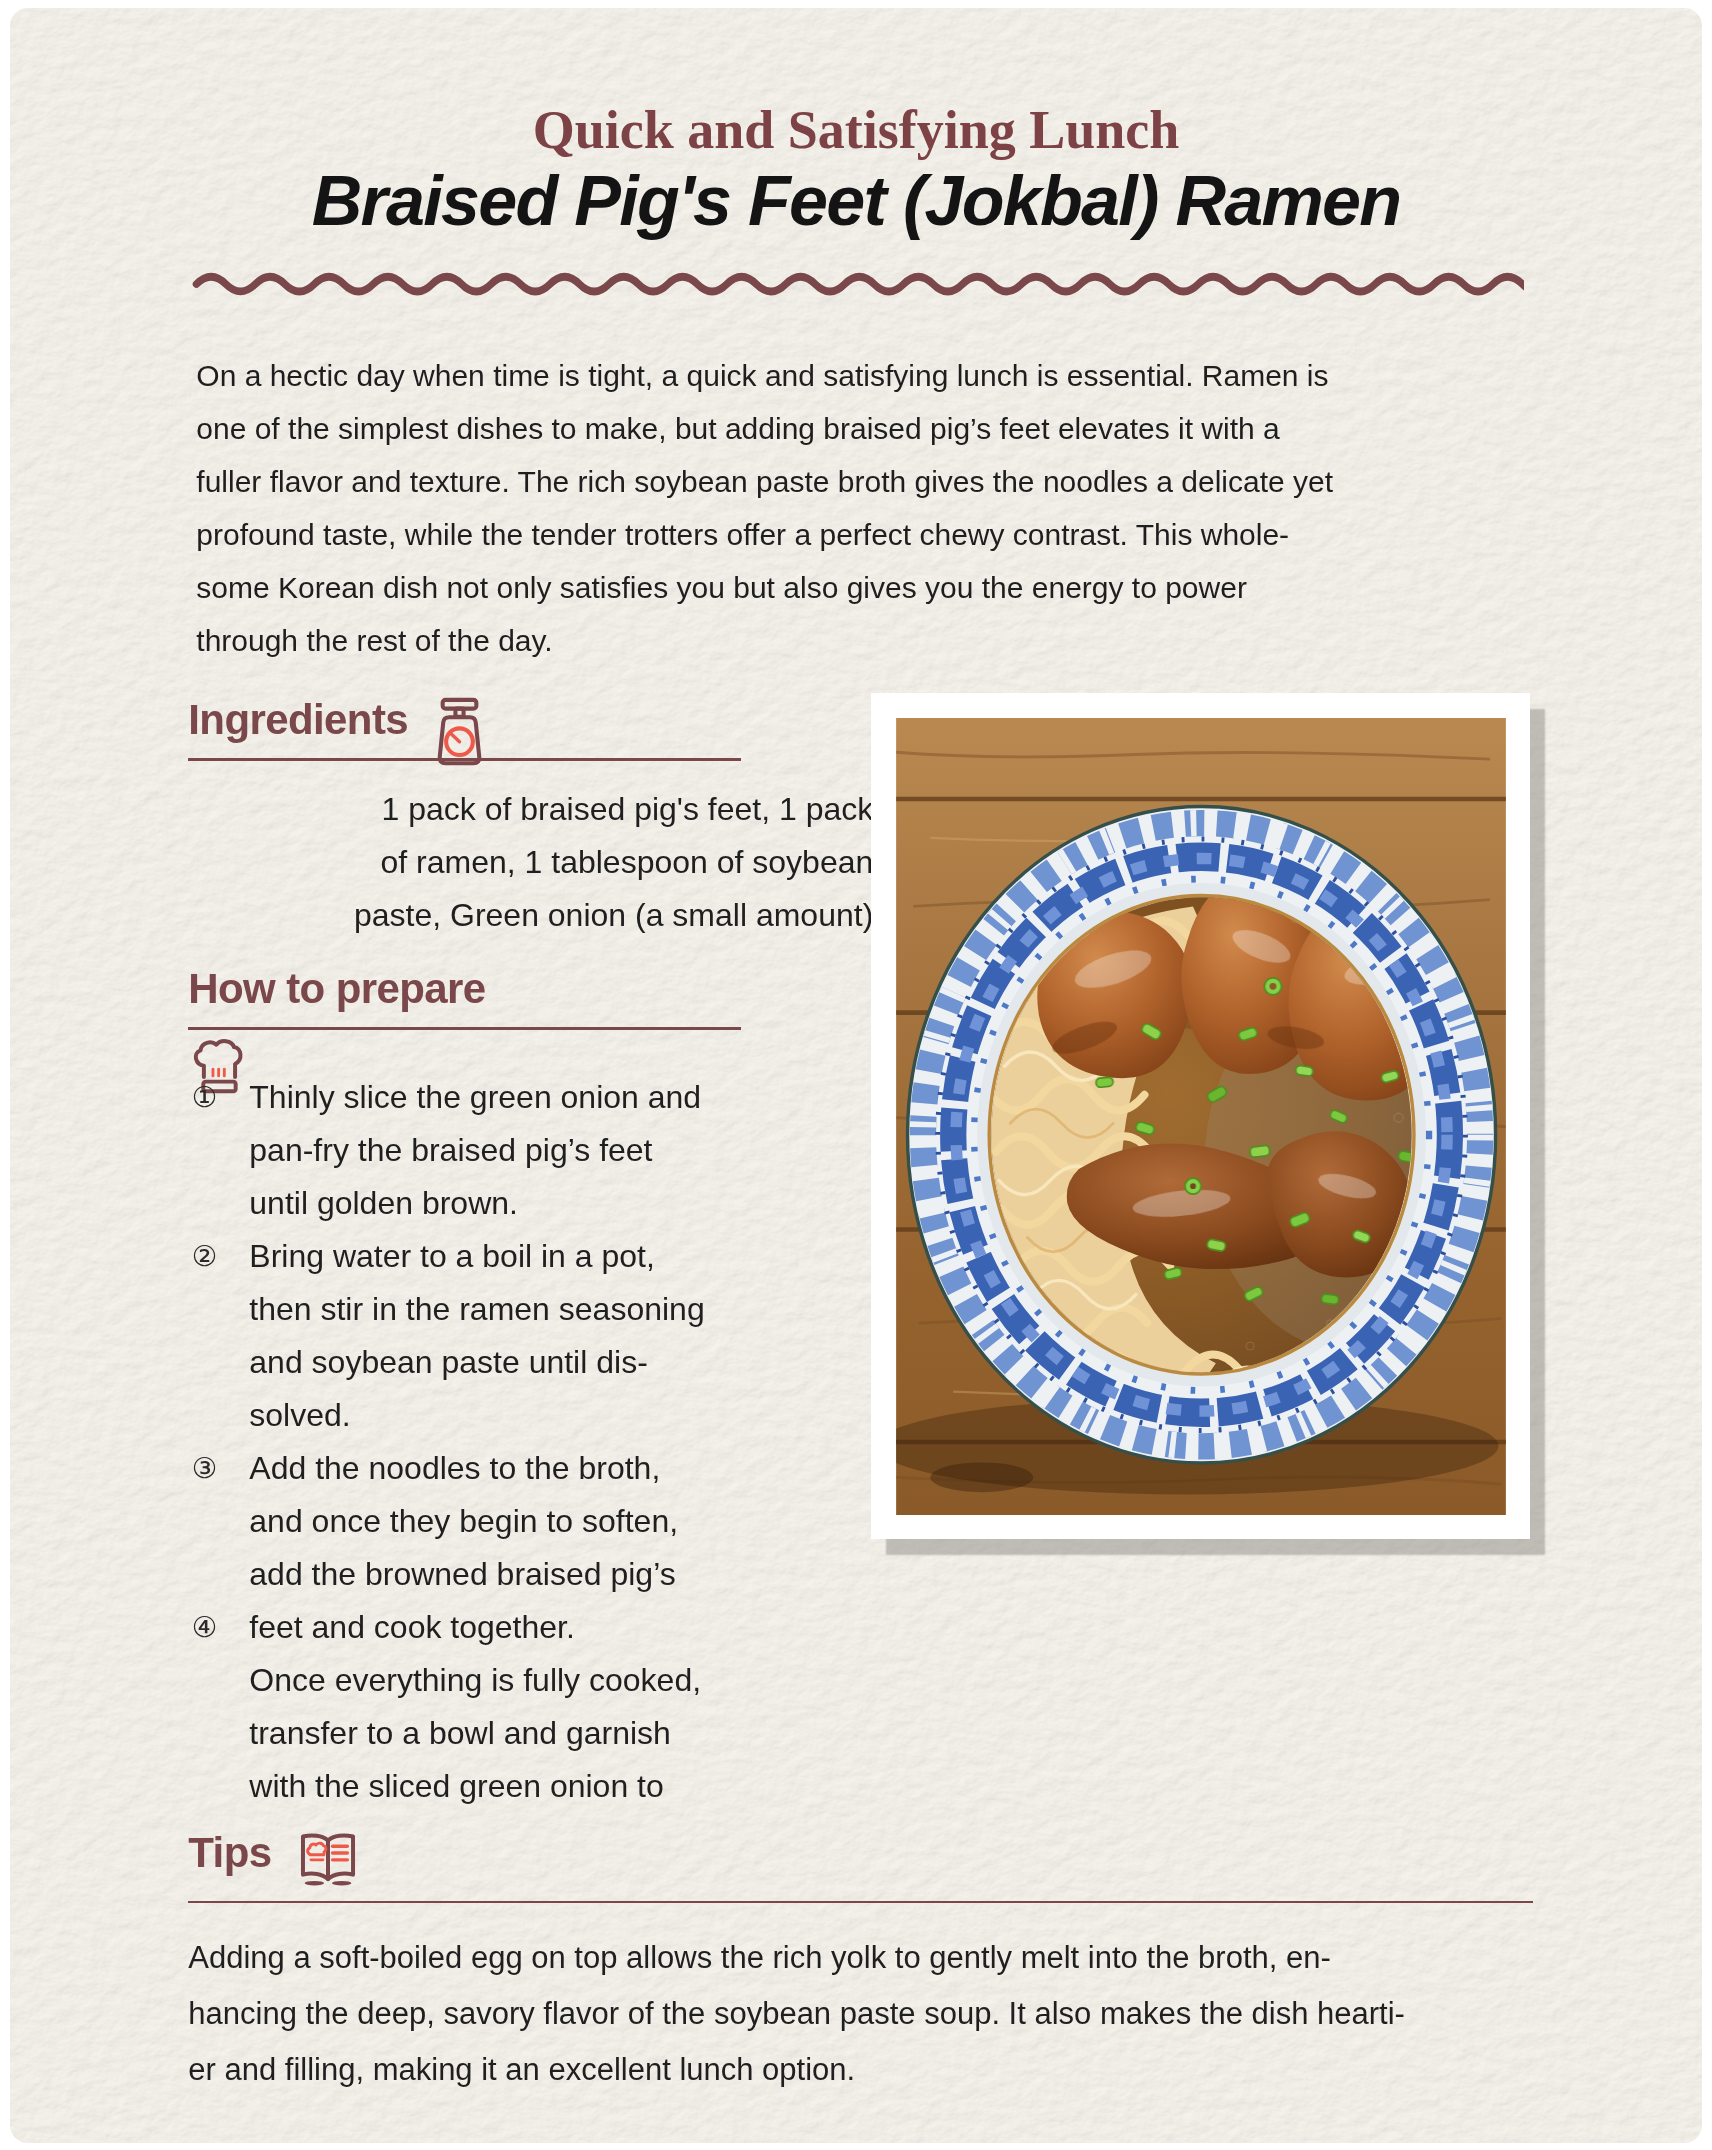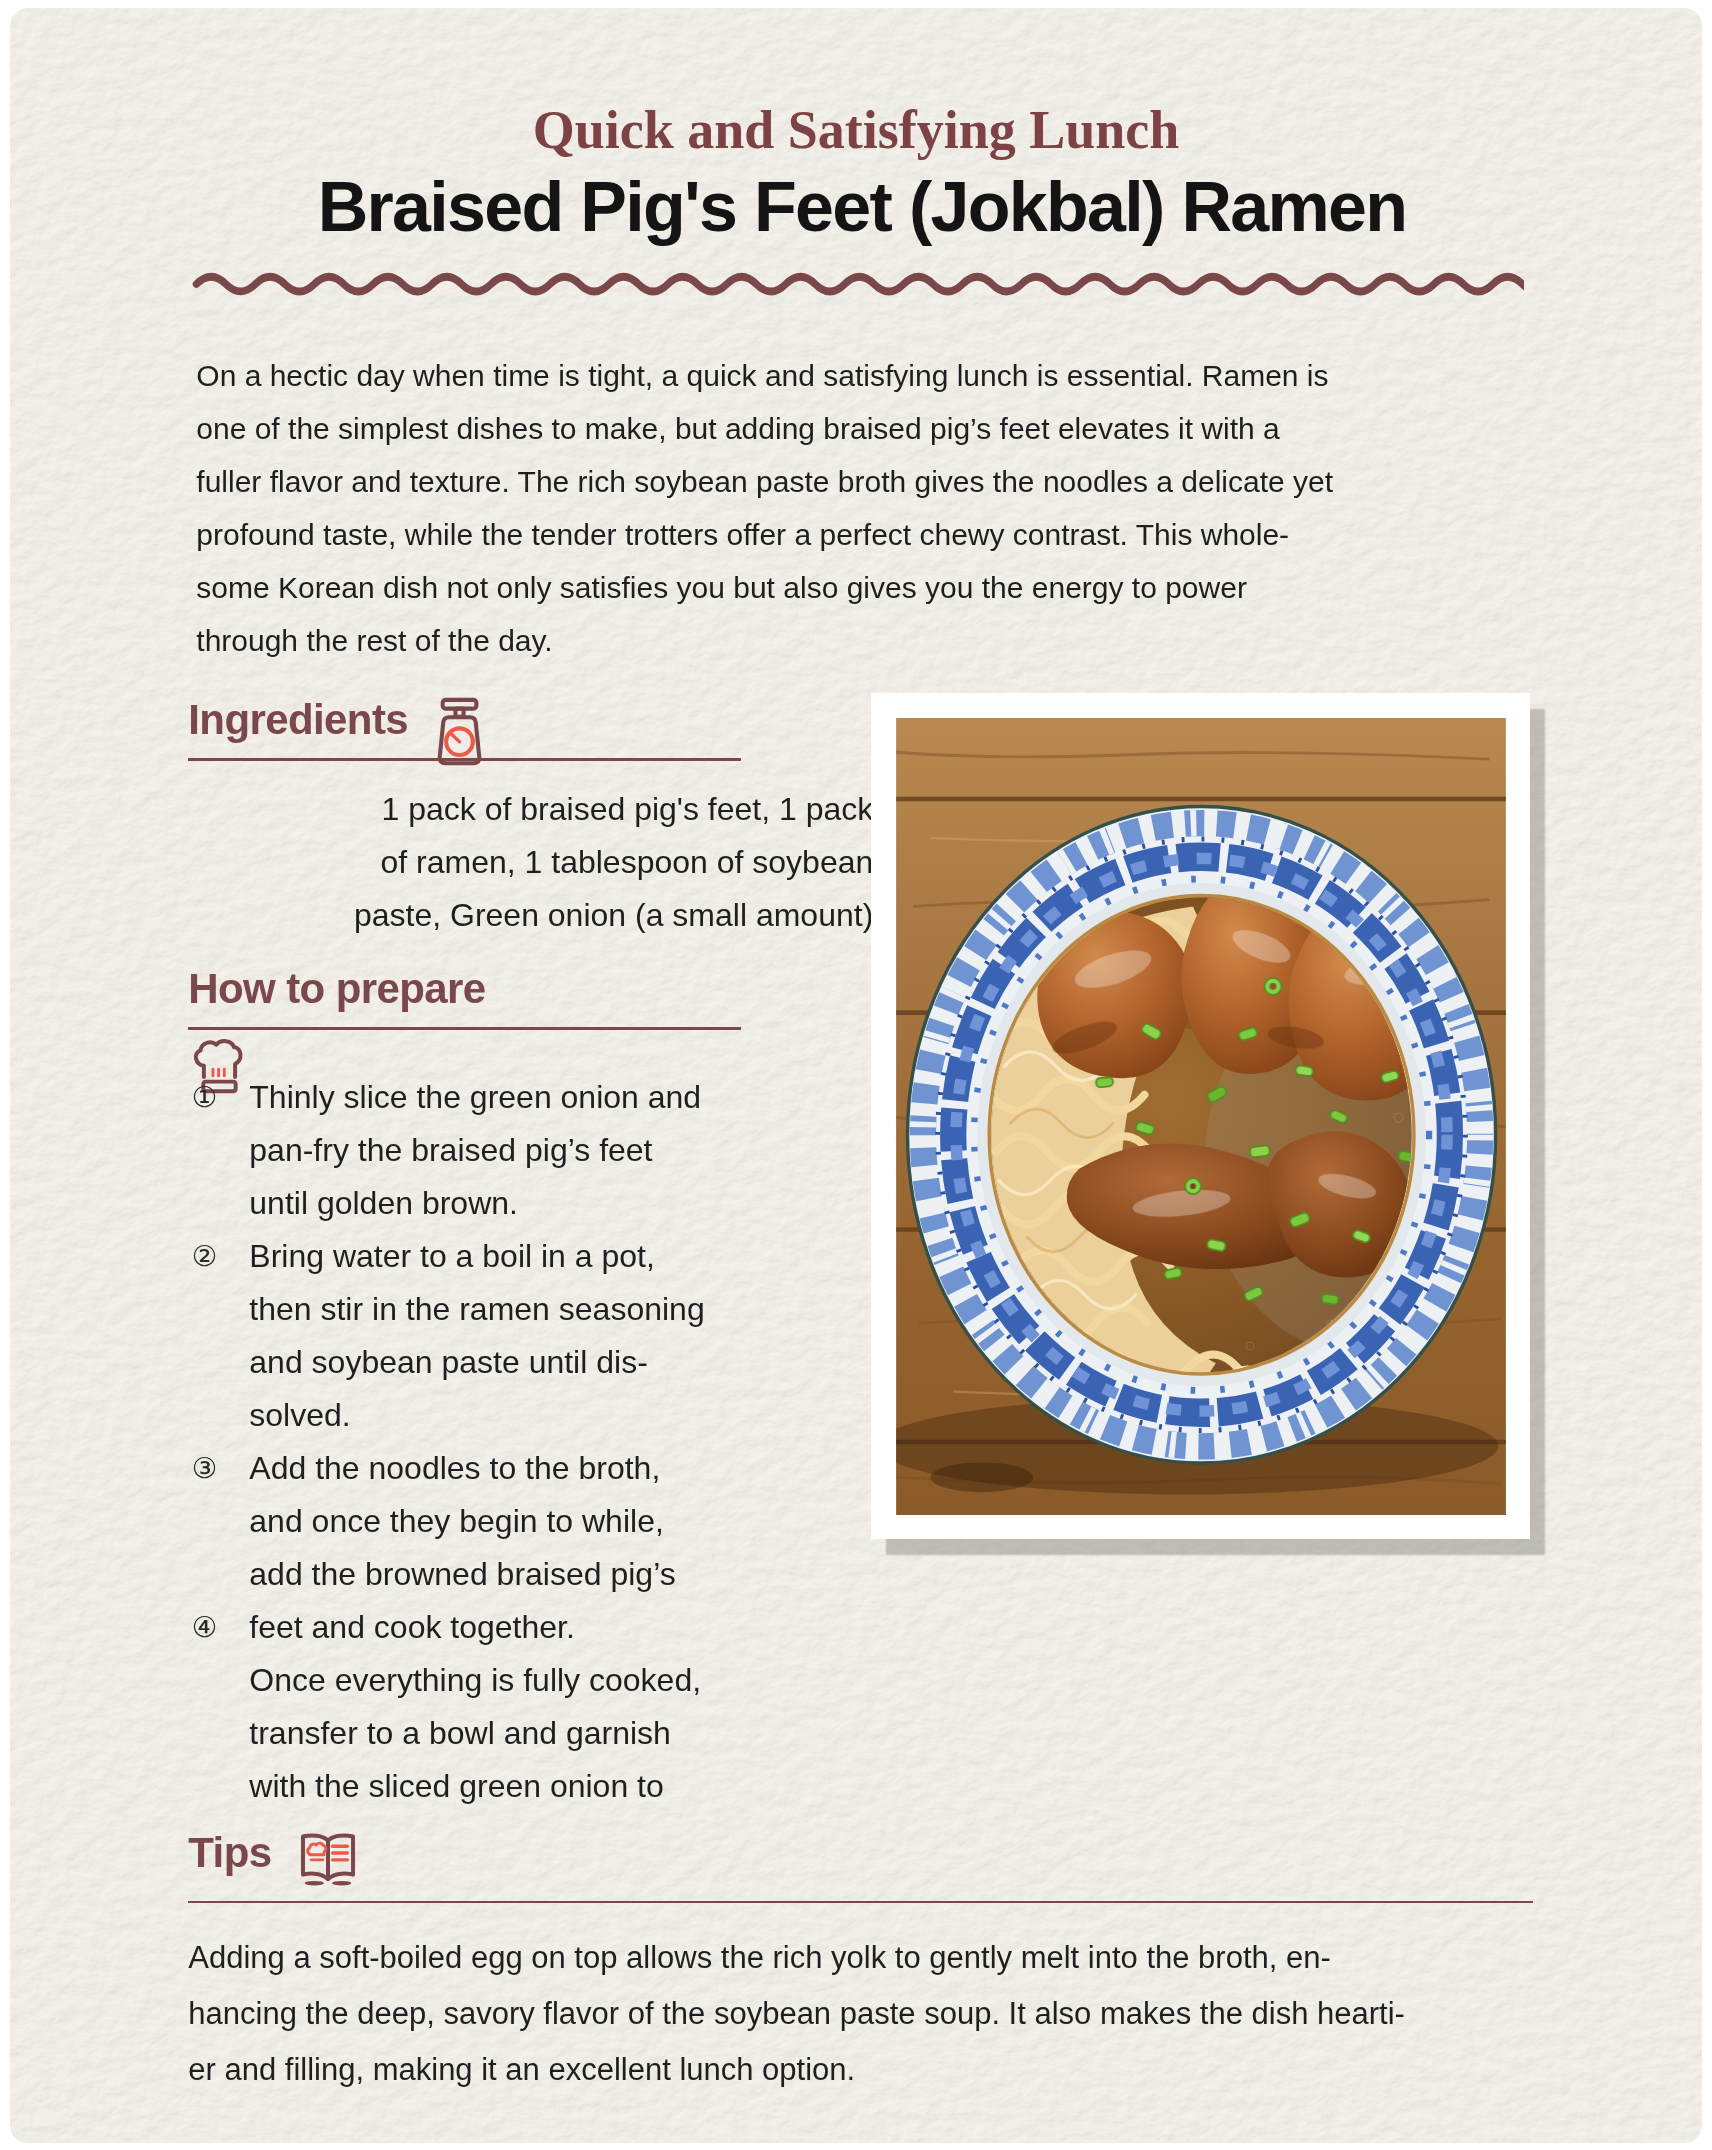--- a/index.html
+++ b/index.html
@@ -52,21 +52,21 @@
           <feTurbulence type="fractalNoise" baseFrequency="0.032 0.045" numOctaves="5" seed="7" stitchTiles="stitch" result="n"></feTurbulence>
           <feDiffuseLighting in="n" lighting-color="#ffffff" surfaceScale="2.1" diffuseConstant="1.05">
             <feDistantLight azimuth="55" elevation="60"></feDistantLight>
           </feDiffuseLighting>
         </filter>
       </defs>
       <rect width="100%" height="100%" filter="url(#paperF)"></rect>
     </svg>
 
     <div class="eyebrow">Quick and Satisfying Lunch</div>
-    <h1 class="title" style="margin:6px;">Braised Pig's Feet (Jokbal) Ramen</h1>
+    <h1 class="title" style="margin:0;font-style:italic;">Braised Pig's Feet (Jokbal) Ramen</h1>
     <svg class="wave-divider" viewBox="0 0 2340 60">
       <path d="M6 32 q26 -26 52 0 q26 26 52 0 q26 -26 52 0 q26 26 52 0 q26 -26 52 0 q26 26 52 0 q26 -26 52 0 q26 26 52 0 q26 -26 52 0 q26 26 52 0 q26 -26 52 0 q26 26 52 0 q26 -26 52 0 q26 26 52 0 q26 -26 52 0 q26 26 52 0 q26 -26 52 0 q26 26 52 0 q26 -26 52 0 q26 26 52 0 q26 -26 52 0 q26 26 52 0 q26 -26 52 0 q26 26 52 0 q26 -26 52 0 q26 26 52 0 q26 -26 52 0 q26 26 52 0 q26 -26 52 0 q26 26 52 0 q26 -26 52 0 q26 26 52 0 q26 -26 52 0 q26 26 52 0 q26 -26 52 0 q26 26 52 0 q26 -26 52 0 q26 26 52 0 q26 -26 52 0 q26 26 52 0 q26 -26 52 0 q26 26 52 0 q26 -26 52 0 q26 26 52 0 q26 -26 52 0 q26 26 52 0 " fill="none" stroke="#7a474b" stroke-width="13" stroke-linecap="round"></path>
     </svg>
 
     <p class="intro" style="margin:8px;">On a hectic day when time is tight, a quick and satisfying lunch is essential. Ramen is
 one of the simplest dishes to make, but adding braised pig’s feet elevates it with a
 fuller flavor and texture. The rich soybean paste broth gives the noodles a delicate yet
 profound taste, while the tender trotters offer a perfect chewy contrast. This whole-
 some Korean dish not only satisfies you but also gives you the energy to power
 through the rest of the day.</p>
@@ -112,21 +112,21 @@
       <div class="step">
         <span class="step-num">②</span>
         <p class="step-text">Bring water to a boil in a pot,
 then stir in the ramen seasoning
 and soybean paste until dis-
 solved.</p>
       </div>
       <div class="step">
         <span class="step-num">③</span>
         <p class="step-text">Add the noodles to the broth,
-and once they begin to while,
+and once they begin to soften,
 add the browned braised pig’s</p>
       </div>
       <div class="step">
         <span class="step-num">④</span>
         <p class="step-text">feet and cook together.
 Once everything is fully cooked,
 transfer to a bowl and garnish
 with the sliced green onion to</p>
       </div>
     </div>

